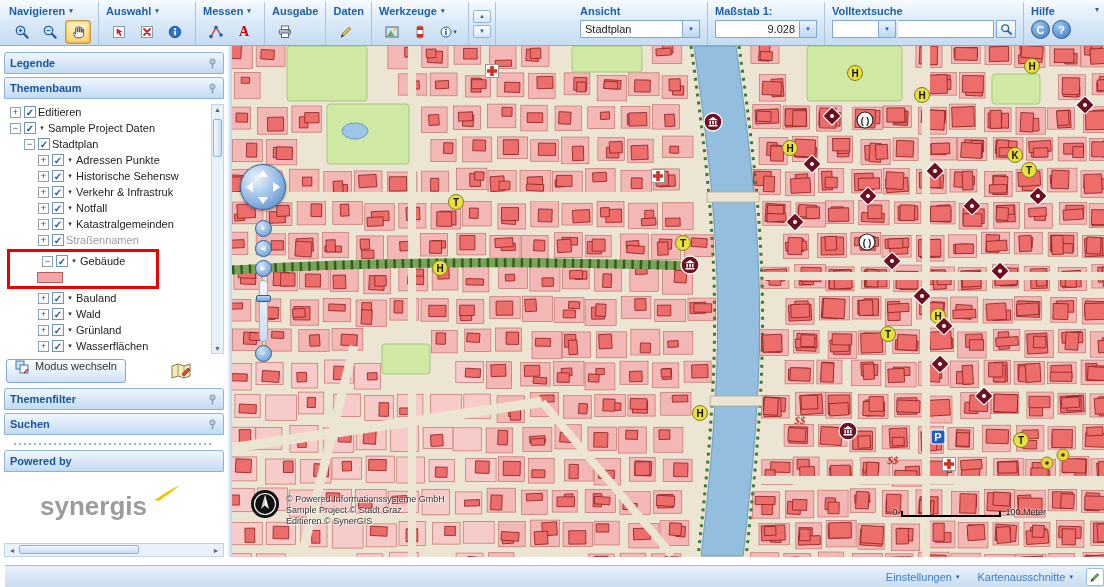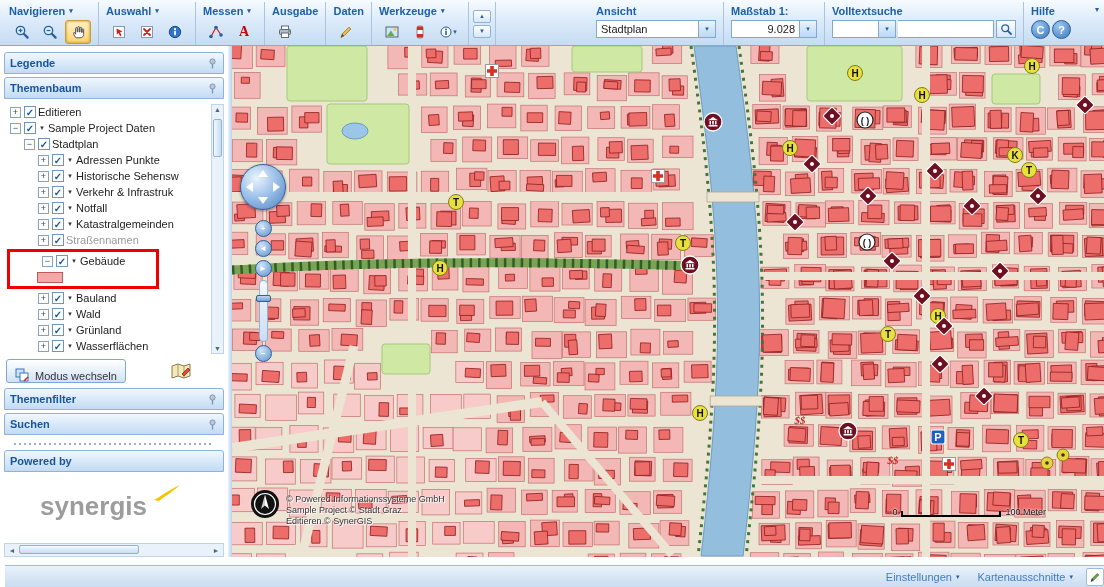--- a/index.html
+++ b/index.html
@@ -53,21 +53,21 @@
 .marr{font-size:7px;color:#333;width:8px;flex:0 0 8px;text-align:center;margin-right:2px}
 .tlabel{overflow:hidden}
 .hl-wrap{border:3px solid #ee0000;width:152px;margin:1px 0 1px 1px;padding:1px 0}
 .swatch-row{height:16px;display:flex;align-items:center;padding-left:27px}
 .swatch{width:26px;height:11px;background:#f3a7a6;border:1px solid #c05a58}
 .vsb{position:absolute;right:0;top:2px;bottom:0;width:13px;background:#e9f1fa;border:1px solid #c0d4ea;
  display:flex;flex-direction:column;align-items:center;justify-content:space-between;font-size:7px;color:#567;padding:1px 0}
 .vsb .thumb{position:absolute;top:14px;left:1px;width:9px;height:38px;background:linear-gradient(90deg,#f4f9ff,#c6dcf2);
  border:1px solid #8fb2d8;border-radius:2px}
 #modus-row{flex:0 0 34px;display:flex;align-items:center;padding:4px 2px;gap:40px}
-#modus-btn{height:24px;display:flex;align-items:flex-end;gap:6px;border:1px solid #7fa8d4;border-radius:3px;
+#modus-btn{height:24px;display:flex;align-items:flex-start;gap:6px;border:1px solid #7fa8d4;border-radius:3px;
  background:linear-gradient(#fff,#cfe2f6);padding:0 8px;color:#333}
 #mapedit-btn{width:30px;height:24px;display:flex;align-items:center;justify-content:center}
 .dots{flex:0 0 8px;margin:2px 10px;background-image:repeating-linear-gradient(90deg,#9ab3cc 0 2px,transparent 2px 5px);
  background-size:100% 2px;background-repeat:no-repeat;background-position:center}
 #logo-box{flex:1;position:relative;overflow:hidden;background:#fff}
 #logo-text{position:absolute;left:36px;top:16px;font-size:26px;font-weight:bold;color:#9c9c9c}
 #swoosh{position:absolute;left:148px;top:10px}
 #hsb{flex:0 0 14px;margin:2px 0 0 0;background:#e9f1fa;border:1px solid #c0d4ea;display:flex;align-items:center;
  font-size:7px;color:#567}
 #hsb .harrow{width:14px;text-align:center}
@@ -270,21 +270,21 @@
           <span class="ddbtn">▾</span>
         </div>
       </div>
     </div>
 
     <div class="tb-group">
       <div class="tb-head">
         <span>Maßstab 1:</span>
       </div>
       <div class="tb-btns">
-        <div class="selectbox" style="width:86px">
+        <div class="selectbox" style="width:102px">
           <span class="val right">9.028</span>
           <span class="ddbtn">▾</span>
         </div>
       </div>
     </div>
 
     <div class="tb-group">
       <div class="tb-head">
         <span>Volltextsuche</span>
       </div>

